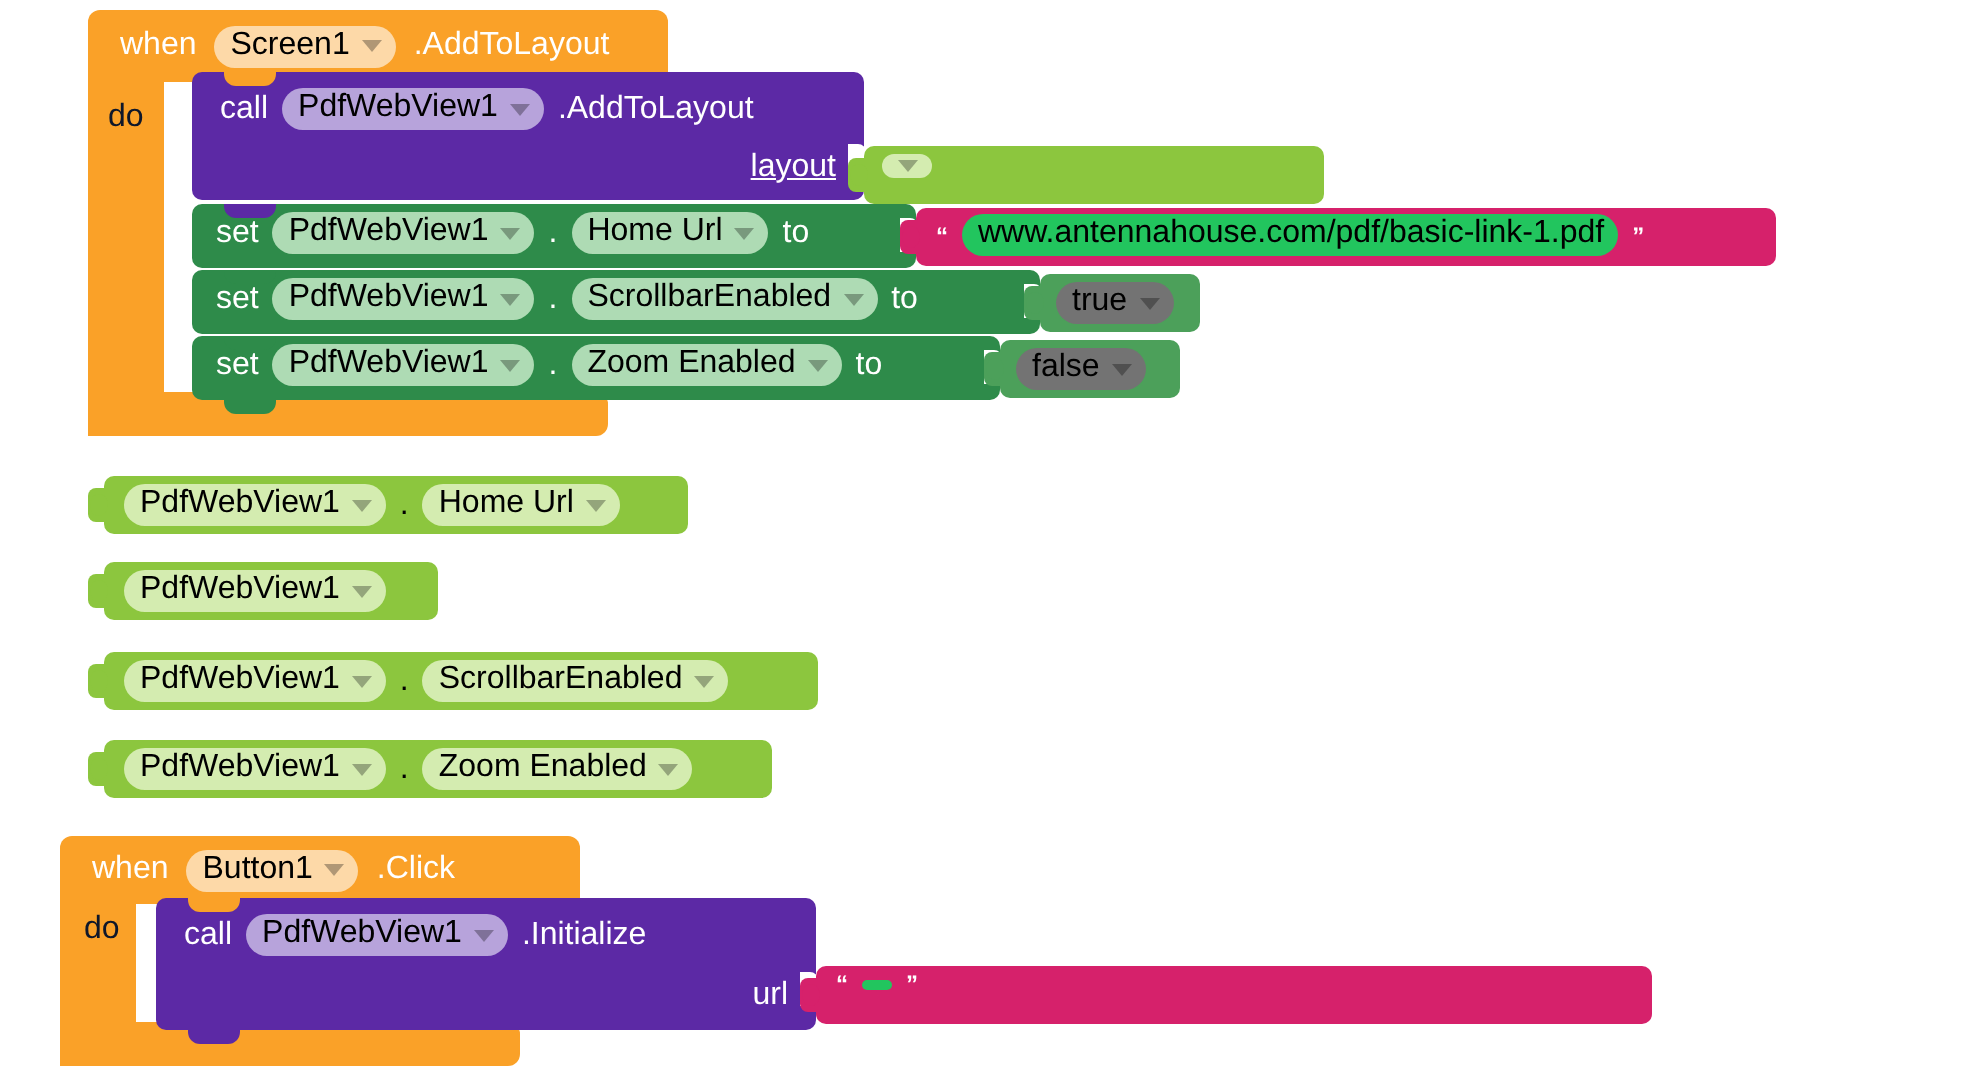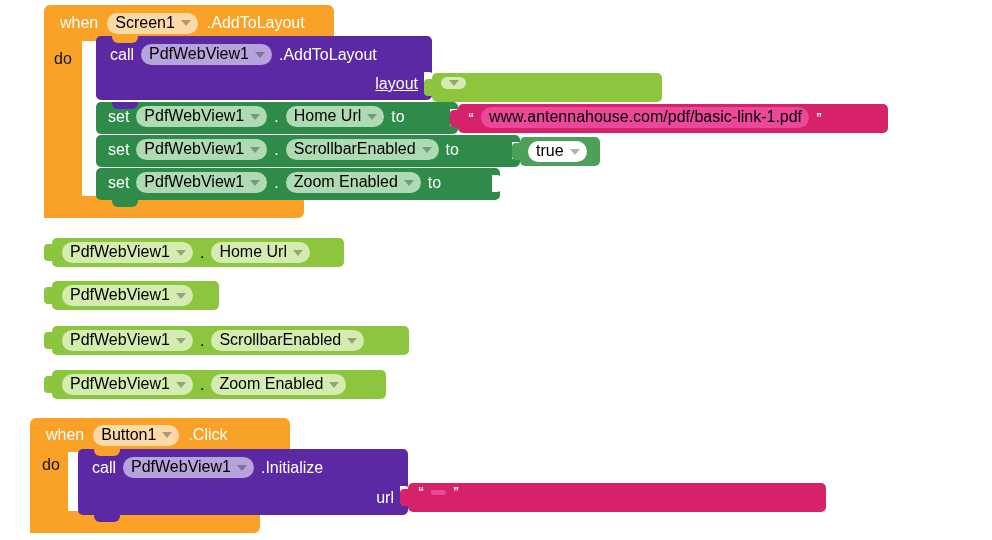--- a/index.html
+++ b/index.html
@@ -109,28 +109,28 @@
     background: #8CC63E;
     border-radius: 5px;
   }
   .field-lgreen { background: #D4ECB0; }
 
   
   .logic {
     background: #4CA05A;
     border-radius: 5px;
   }
-  .field-logic { background: #ffffff; }
+  .field-logic { background: #737373; }
 
   
   .textb {
     background: #D6216B;
     border-radius: 5px;
   }
-  .field-pink { background: #ec4899; }
+  .field-pink { background: #22c55e; }
   .quote {
     color: #ffffff;
     font-size: 12px;
     font-weight: bold;
     line-height: 1;
   }
 
   
   .plug {
     position: absolute;
@@ -279,20 +279,29 @@
       <span class="lbl">.</span>
       <span class="field field-green">
         <span>Zoom Enabled</span>
         <span class="caret"></span>
       </span>
       <span class="lbl">to</span>
     </div>
     <div class="socket" style="right:-1px; top:7px;"></div>
   </div>
 
+  <div class="blk logic" style="left:500px; top:170px; width:90px; height:29px;">
+    <div class="plug" style="background:#4CA05A; top:6px;"></div>
+    <div class="row" style="left:8px; top:4px;">
+      <span class="field field-logic">
+        <span>false</span>
+        <span class="caret"></span>
+      </span>
+    </div>
+  </div>
 
   <div class="notch" style="left:112px; top:200px; background:#2E8B4A;"></div>
 
   <div class="blk getter" style="left:52px; top:238px; width:292px; height:29px;">
     <div class="plug" style="background:#8CC63E; top:6px;"></div>
     <div class="row" style="left:10px; top:4px;">
       <span class="field field-lgreen">
         <span>PdfWebView1</span>
         <span class="caret"></span>
       </span>

